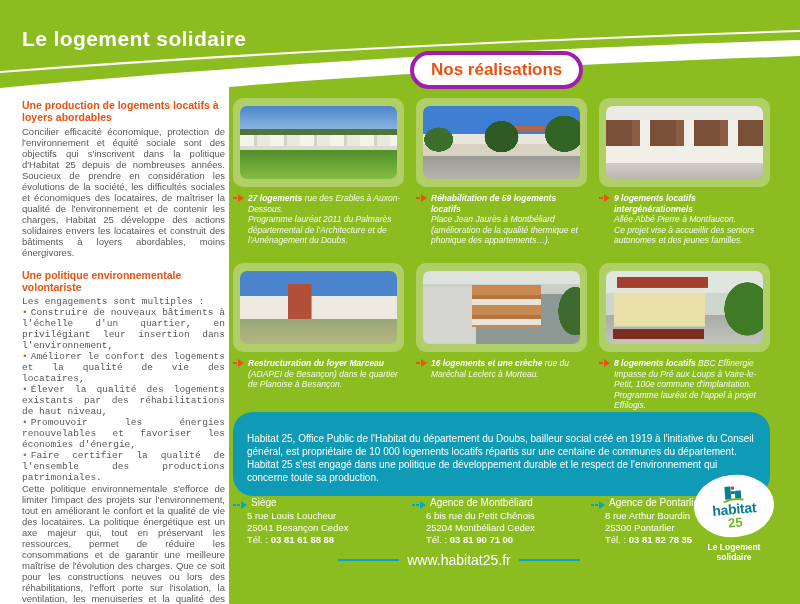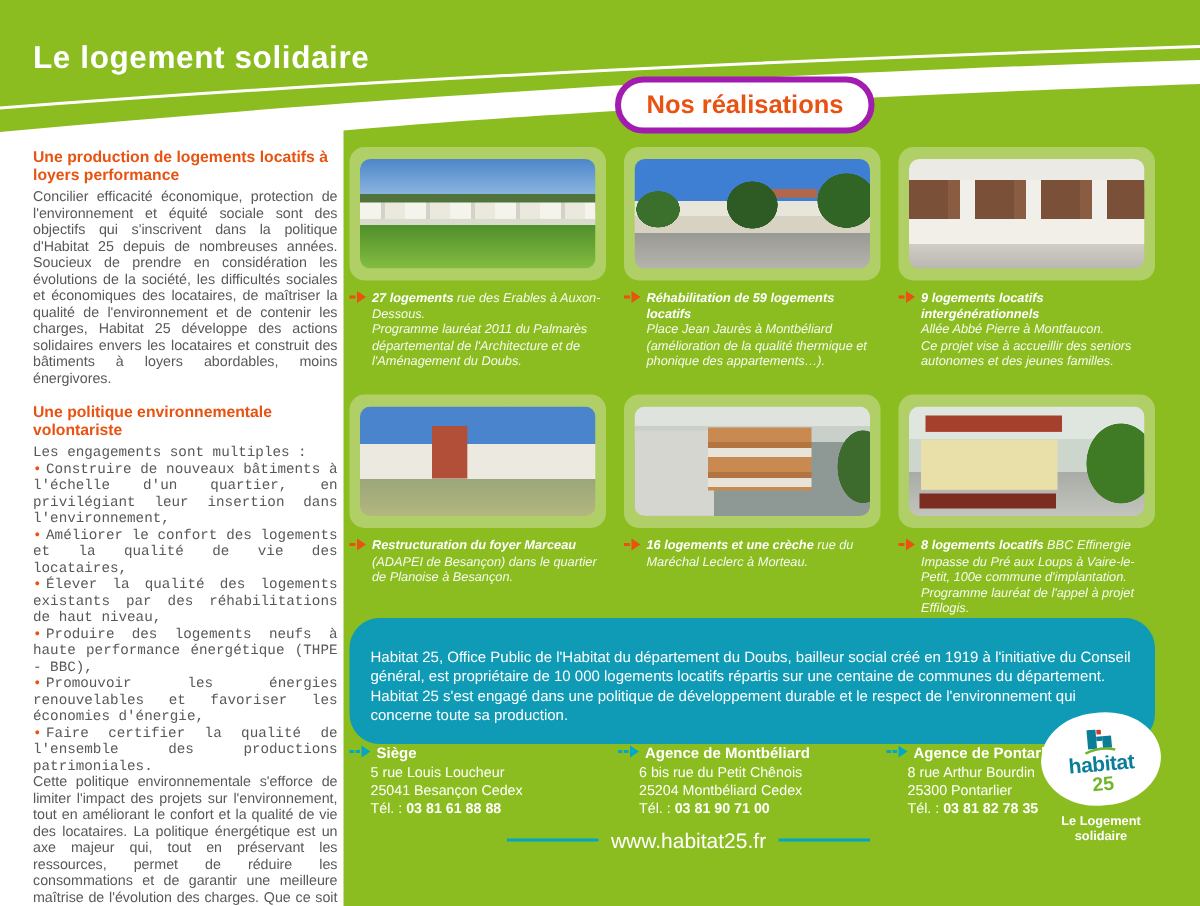--- a/index.html
+++ b/index.html
@@ -65,21 +65,21 @@
 
   
   .banner{position:absolute;left:233px;top:412px;width:537px;height:84px;box-sizing:border-box;
           background:#0f9ab6;border-radius:20px;padding:20px 14px;color:#fff;
           font-size:10px;line-height:13px;}
   .banner p{margin:0;}
 
   
   .offices{position:absolute;left:233px;top:497px;width:537px;display:flex;color:#fff;}
   .office{width:179px;font-size:9.5px;line-height:12px;}
-  .office .name{font-weight:bold;font-size:10px;display:flex;align-items:flex-start;gap:4px;margin-bottom:1px;}
+  .office .name{font-weight:normal;font-size:10px;display:flex;align-items:flex-end;gap:4px;margin-bottom:1px;}
   .office .ind{padding-left:14px;}
   .tarr{display:flex;align-items:center;}
   .tarr i{display:block;width:3px;height:2px;background:#00a7c7;margin-right:1px;}
   .tarr u{display:block;width:0;height:0;border-left:6px solid #00a7c7;
           border-top:4px solid transparent;border-bottom:4px solid transparent;}
 
   .webbar{position:absolute;left:338px;top:552px;width:242px;display:flex;align-items:center;
           gap:8px;color:#fff;font-weight:normal;font-size:14px;}
   .webbar .ln{flex:1;height:2px;background:#00a7c7;}
 
@@ -100,28 +100,27 @@
   <svg class="swoosh" width="800" height="604" viewBox="0 0 800 604">
     <path d="M0,88 C240,66 480,50 800,40 L800,56 C520,66 330,78 229,87 L229,604 L0,604 Z" fill="#ffffff"></path>
     <path d="M0,72 C260,52 520,40 800,31" stroke="#ffffff" stroke-width="2" fill="none"></path>
   </svg>
 
   <div class="title">Le logement solidaire</div>
 
   <div class="badge">Nos réalisations</div>
 
   <div class="leftcol">
-    <h3>Une production de logements locatifs à loyers performance</h3>
+    <h3>Une production de logements locatifs à loyers abordables</h3>
     <p>Concilier efficacité économique, protection de l'environnement et équité sociale sont des objectifs qui s'inscrivent dans la politique d'Habitat 25 depuis de nombreuses années. Soucieux de prendre en considération les évolutions de la société, les difficultés sociales et économiques des locataires, de maîtriser la qualité de l'environnement et de contenir les charges, Habitat 25 développe des actions solidaires envers les locataires et construit des bâtiments à loyers abordables, moins énergivores.</p>
     <h3>Une politique environnementale volontariste</h3>
     <p class="tight">Les engagements sont multiples :</p>
     <p class="tight"><span class="blt"></span><span>Construire de nouveaux bâtiments à l'échelle d'un quartier, en privilégiant leur insertion dans l'environnement,</span></p>
     <p class="tight"><span class="blt"></span><span>Améliorer le confort des logements et la qualité de vie des locataires,</span></p>
     <p class="tight"><span class="blt"></span><span>Élever la qualité des logements existants par des réhabilitations de haut niveau,</span></p>
-    <p class="tight"><span class="blt"></span><span>Produire des logements neufs à haute performance énergétique (THPE - BBC),</span></p>
     <p class="tight"><span class="blt"></span><span>Promouvoir les énergies renouvelables et favoriser les économies d'énergie,</span></p>
     <p class="tight"><span class="blt"></span><span>Faire certifier la qualité de l'ensemble des productions patrimoniales.</span></p>
     <p>Cette politique environnementale s'efforce de limiter l'impact des projets sur l'environnement, tout en améliorant le confort et la qualité de vie des locataires. La politique énergétique est un axe majeur qui, tout en préservant les ressources, permet de réduire les consommations et de garantir une meilleure maîtrise de l'évolution des charges. Que ce soit pour les constructions neuves ou lors des réhabilitations, l'effort porte sur l'isolation, la ventilation, les menuiseries et la qualité des équipements afin d'atteindre un très bon niveau qualitatif.</p>
   </div>
 
   <div class="grid">
 
     <div class="card">
       <div class="frame">
         <div class="photo ph-a"></div>

